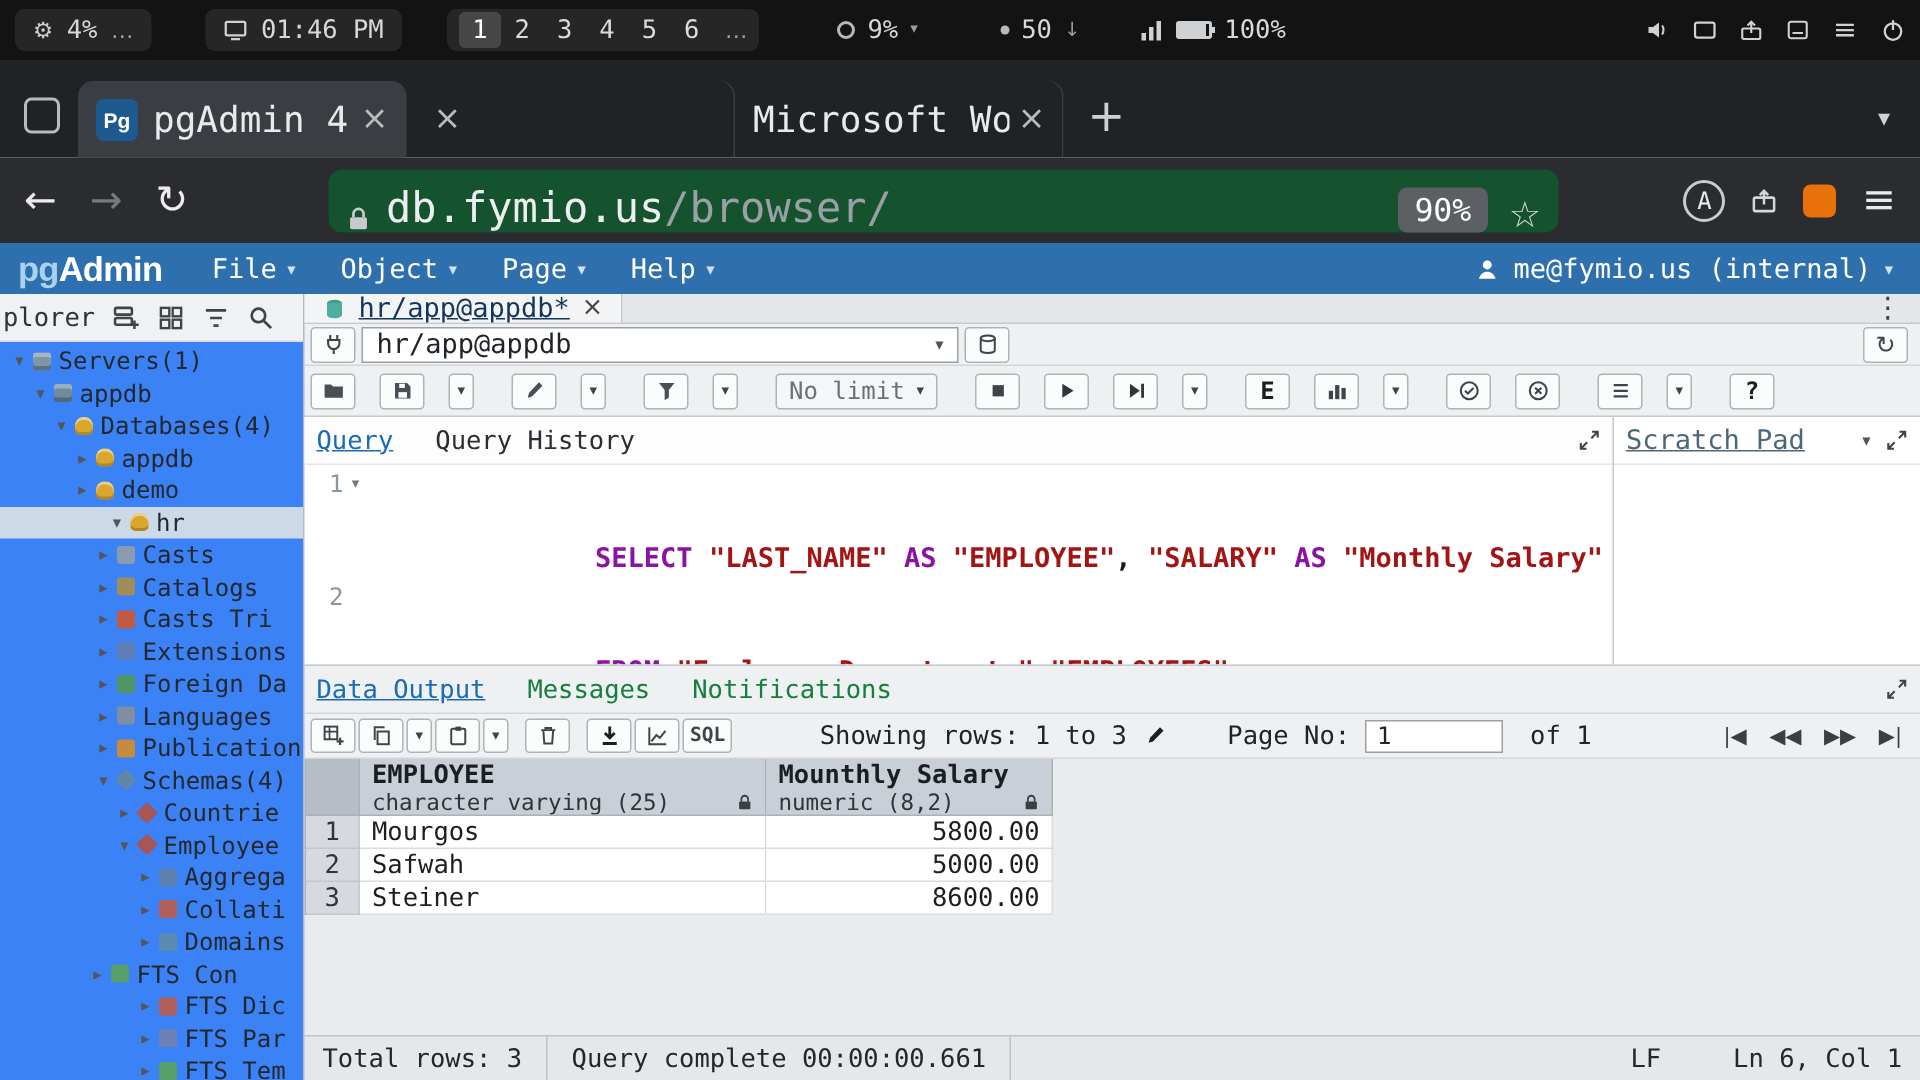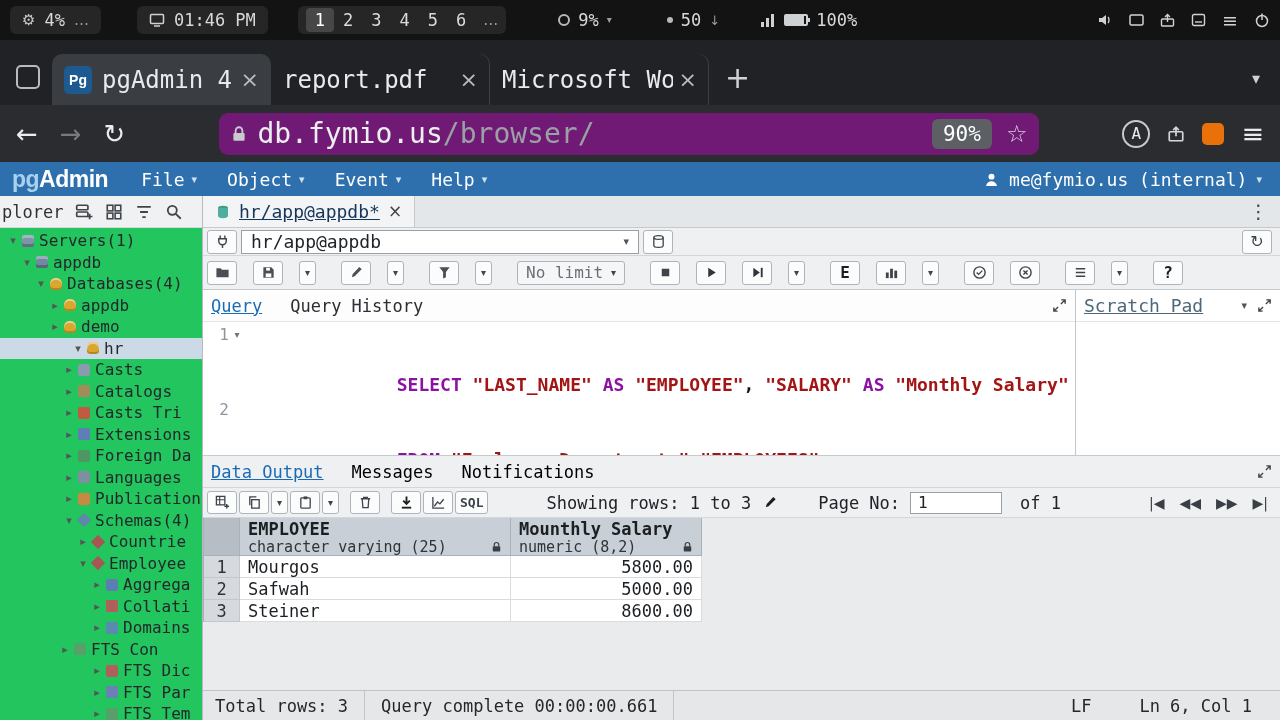--- a/index.html
+++ b/index.html
@@ -41,21 +41,21 @@
   .fav.show{display:flex}
   .btitle{flex:1;overflow:hidden;text-overflow:clip}
   .tclose{font-size:22px;color:#b9bbbe;margin-left:6px}
   .newtab{font-size:30px;color:#cfd2d5;margin:0 0 12px 16px}
   .tabsearch{margin:0 12px 18px auto;font-size:16px;color:#cfd2d5}
 
   
   .urlbar{height:57px;background:#2a2c2f;display:flex;align-items:center;padding:0 16px;color:#e8eaed}
   .nav{font-size:26px;color:#ececec;margin-right:22px}
   .nav.dim{color:#77797c}
-  .urlpill{width:820px;height:42px;background:#701a75;border-radius:9px;display:flex;align-items:center;padding:0 12px;margin-left:72px}
+  .urlpill{width:820px;height:42px;background:#14532d;border-radius:9px;display:flex;align-items:flex-end;padding:0 12px;margin-left:72px}
   .host{font-size:28px;color:#eceef0;margin-left:10px}
   .path{font-size:28px;color:#9aa0a6}
   .zoombadge{margin-left:auto;background:#5c6065;border-radius:6px;color:#fff;font-size:21px;padding:3px 11px}
   .urlstar{font-size:24px;color:#d5d7da;margin-left:14px}
   .urlright{margin-left:auto;display:flex;align-items:center;gap:17px}
   .avatar{width:28px;height:28px;border-radius:50%;border:2px solid #c8cacd;color:#e8eaed;display:flex;align-items:center;justify-content:center;font-size:16px}
   .orangeic{width:22px;height:22px;background:#e8710a;border-radius:5px}
   .urlright .menu{font-size:27px}
 
   
@@ -63,37 +63,37 @@
   .logo{font-family:"Liberation Sans",sans-serif;font-weight:bold;font-size:23px;margin:0 18px 0 2px;letter-spacing:-.5px}
   .logo .pg{color:#a9d1ef}
   .menus{display:flex;align-items:center}
   .menuitem{display:flex;align-items:center;gap:7px;padding:0 15px}
   .menuitem .chev{font-size:11px;color:#cfe0ef}
   .usergroup{margin-left:auto;display:flex;align-items:center;gap:9px;padding-right:8px}
   .usergroup .chev{font-size:11px;color:#cfe0ef}
 
   
   .app-body{display:flex;height:524px;background:#e9ebed}
-  .sidebar{width:203px;min-width:203px;background:#22c55e;border-right:1px solid #b7babd;display:flex;flex-direction:column;overflow:hidden}
+  .sidebar{width:203px;min-width:203px;background:#3b82f6;border-right:1px solid #b7babd;display:flex;flex-direction:column;overflow:hidden}
   .sb-head{height:32px;display:flex;align-items:center;font-size:17px;color:#2f3337;background:#f0f1f2;border-bottom:1px solid #d7dadd;gap:12px;flex:none}
   .sb-head .ttl{margin-left:2px}
   .tree{flex:1;overflow:hidden;padding-top:2px}
   .trow{height:21.5px;display:flex;align-items:center;font-size:16px;color:#24282c;white-space:nowrap;overflow:hidden}
   .trow.selected{background:#ccd9e6}
   .arrow{width:14px;color:#555;font-size:11px;text-align:center;flex:none;font-family:"DejaVu Sans",sans-serif}
   .arrow.open::before{content:"▾"}
   .arrow.closed::before{content:"▸"}
   .ti{width:12px;height:12px;border-radius:2px;margin:0 5px 0 2px;flex:none}
   .ti.server{box-shadow:inset 0 3px 0 rgba(255,255,255,.3),inset 0 -3px 0 rgba(0,0,0,.25)}
   .ti.db{border-radius:5px 5px 4px 4px/6px 6px 3px 3px;box-shadow:inset 0 2px 0 rgba(255,255,255,.45),inset 0 -2px 0 rgba(0,0,0,.18)}
   .ti.diamond{transform:rotate(45deg) scale(.85);border-radius:1px}
 
   .main{flex:1;display:flex;flex-direction:column;min-width:0}
 
-  .qt-strip{height:32px;background:#e4e7ea;border-bottom:1px solid #c6cacd;display:flex;align-items:stretch;flex:none}
+  .qt-strip{height:20px;background:#e4e7ea;border-bottom:1px solid #c6cacd;display:flex;align-items:stretch;flex:none}
   .qt-tab{display:flex;align-items:center;gap:8px;padding:0 12px;background:#f2f4f5;border-right:1px solid #c6cacd;font-size:18px}
   .qt-tab .lbl{color:#15365a;text-decoration:underline}
   .qt-tab .close{color:#444;font-size:17px}
   .qt-kebab{margin-left:auto;align-self:center;font-size:19px;color:#3e444a;padding:0 12px}
 
   .conn-row{height:28px;background:#eef0f2;display:flex;align-items:center;padding:0 4px;gap:4px;border-bottom:1px solid #d4d7da;flex:none}
   .btn{height:24px;min-width:30px;background:#fbfcfc;border:1px solid #aeb4ba;border-radius:3px;display:flex;align-items:center;justify-content:center;padding:0 4px;color:#3e444a}
   .btn.dd{min-width:17px;width:17px;padding:0}
   .btn .chev{font-size:10px;color:#3e444a}
   .conn-select{width:398px;height:24px;background:#fff;border:1px solid #9aa0a6;display:flex;align-items:center;font-size:18px;padding:0 9px;color:#202428;justify-content:space-between}
@@ -120,21 +120,21 @@
   .kw{color:#8b12a3} .str{color:#a31515;font-weight:bold} .pl{color:#16191c}
 
   .scratch{width:205px;display:flex;flex-direction:column;background:#fff;border-left:1px solid #c3c7ca}
   .scratch-head{height:32px;display:flex;align-items:center;padding:0 8px;font-size:18px;gap:10px;border-bottom:1px solid #e2e4e6;flex:none}
   .scratch-head .ttl{color:#4d6678;text-decoration:underline}
   .scratch-head .chev{font-size:11px;color:#555;margin-left:auto}
   .scratch-body{flex:1;background:#fff}
 
   .out-tabs{height:33px;background:#eef0f2;border-top:1px solid #c6cacd;border-bottom:1px solid #d4d7da;display:flex;align-items:center;font-size:17px;gap:28px;padding:0 8px;flex:none}
   .out-tabs .active-tab{color:#1a6bb5;text-decoration:underline}
-  .out-tabs .idle-tab{color:#000000}
+  .out-tabs .idle-tab{color:#15803d}
 
   .out-toolbar{height:30px;background:#eef0f2;display:flex;align-items:center;padding:0 4px;gap:2px;border-bottom:1px solid #d4d7da;flex:none}
   .out-toolbar .btn{height:23px}
   .showing{margin-left:56px;font-size:17px;color:#202428}
   .pencil-btn{margin-left:10px;border:none;background:none}
   .pageno{margin-left:38px;font-size:17px;color:#202428}
   .page-input{width:92px;height:22px;border:1px solid #9aa0a6;background:#fff;font-size:16px;padding:0 7px;font-family:"DejaVu Sans Mono",monospace;margin-left:8px;color:#202428}
   .ofpage{margin-left:16px;font-size:17px;color:#202428}
   .pager{margin-left:auto;display:flex;align-items:center;gap:15px;margin-right:8px;color:#3a3f44;font-size:14px}
 
@@ -145,21 +145,21 @@
   .cname{font-weight:bold;font-size:17px;color:#1c1f22;line-height:19px;white-space:nowrap}
   .ctype{font-size:15px;color:#2f3439;line-height:16px;display:flex;align-items:center;white-space:nowrap}
   .ctype .locksvg{margin-left:auto}
   .gbody{display:contents}
   .gc{background:#fff;border-right:1px solid #d9dcdf;border-bottom:1px solid #d9dcdf;padding:0 8px;height:22px;display:flex;align-items:center;font-size:17px;color:#1c1f22;white-space:nowrap}
   .gc.rnum{background:#d6dade;justify-content:center;color:#2f3439;border-right-color:#c2c7cc;border-bottom-color:#c2c7cc}
   .gc.sal{justify-content:flex-end}
 
   .statusbar{height:30px;background:#e5e7e9;border-top:1px solid #c0c4c7;display:flex;align-items:center;font-size:17px;color:#24282c;padding:0 12px;flex:none}
   .sdiv{width:1px;height:100%;background:#c0c4c7;margin:0 16px}
-  .spos{margin-left:48px;margin-right:16px}
+  .spos{margin-left:48px;margin-right:0}
   .slf{margin-left:auto}
 </style>
 </head>
 <body>
 
 <div class="sysbar">
   <div class="pill">
     <span class="ic gear"></span>
     <span>4%</span>
     <span class="ic dots"></span>
@@ -231,21 +231,20 @@
   <div class="btabs">
 
       <div class="btab active">
         <span class="fav show">Pg</span>
         <span class="btitle">pgAdmin 4</span>
         <span class="ic close tclose"></span>
       </div>
 
       <div class="btab">
 
-        <span class="btitle">report.pdf</span>
         <span class="ic close tclose"></span>
       </div>
 
       <div class="btab">
 
         <span class="btitle">Microsoft Wo</span>
         <span class="ic close tclose"></span>
       </div>
     </div>
   <span class="ic plus newtab"></span>
@@ -287,21 +286,21 @@
         <span>File</span>
         <span class="ic chev"></span>
       </div>
 
       <div class="menuitem">
         <span>Object</span>
         <span class="ic chev"></span>
       </div>
 
       <div class="menuitem">
-        <span>Event</span>
+        <span>Page</span>
         <span class="ic chev"></span>
       </div>
 
       <div class="menuitem">
         <span>Help</span>
         <span class="ic chev"></span>
       </div>
     </div>
   <div class="usergroup">
     <svg width="17" height="17" viewBox="0 0 16 16">

